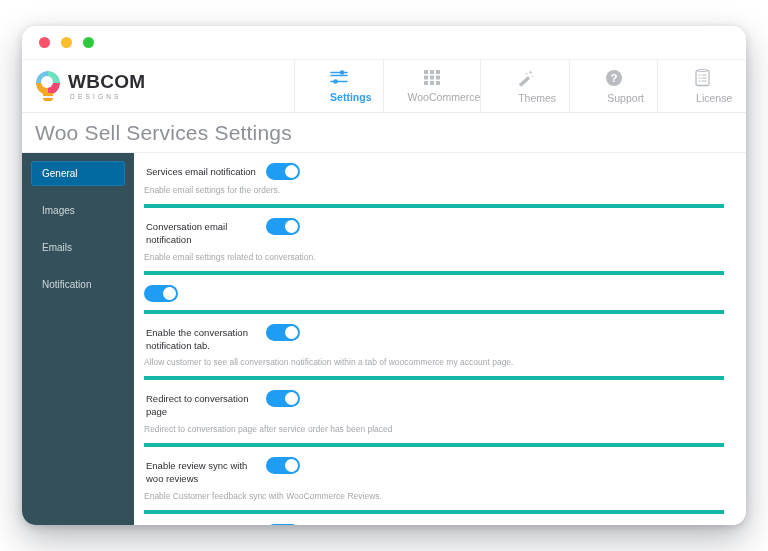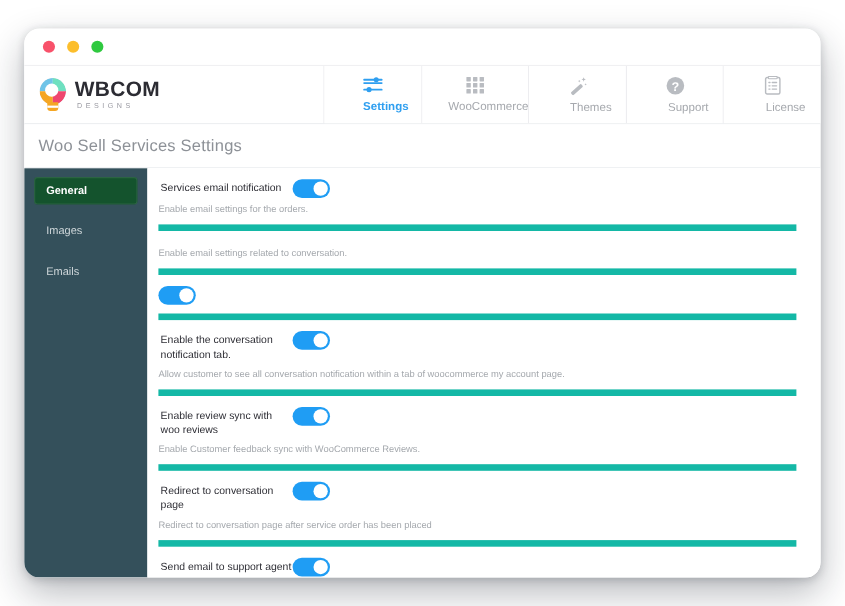--- a/index.html
+++ b/index.html
@@ -143,21 +143,21 @@
   
   .pagetitle-wrap {
     flex: 0 0 40px;
     display: flex;
     align-items: center;
     padding-left: 13px;
     background: #ffffff;
     border-bottom: 1px solid #eceef1;
   }
   .pagetitle {
-    font-size: 15px;
+    font-size: 21px;
     color: #8d9197;
     font-weight: normal;
     letter-spacing: 0.2px;
   }
 
   
   .body {
     flex: 1 1 auto;
     display: flex;
     min-height: 0;
@@ -173,35 +173,34 @@
     margin: 0 9px;
     padding: 7px 11px;
     font-size: 10px;
     color: #cfd7da;
     border-radius: 3px;
     margin-bottom: 12px;
     cursor: pointer;
     white-space: nowrap;
   }
   .side-item.active {
-    background: #14532d;
+    background: #0369a1;
     color: #ffffff;
     box-shadow: inset 0 0 0 1px rgba(255,255,255,0.10);
-    font-weight: bold;
   }
 
   .settings {
     flex: 1 1 auto;
     background: #ffffff;
     padding: 0 22px 0 10px;
     overflow: hidden;
   }
 
   .row {
-    border-bottom: 6px solid #14b8a6;
+    border-bottom: 4px solid #14b8a6;
     padding: 10px 0 8px 0;
     position: relative;
   }
   .row:last-child { border-bottom: none; }
   .row-top {
     display: flex;
     align-items: flex-start;
   }
   .row-label {
     flex: 0 0 122px;
@@ -355,35 +354,44 @@
       <div class="sidebar">
         <div class="side-item active">
           <span>General</span>
         </div>
         <div class="side-item">
           <span>Images</span>
         </div>
         <div class="side-item">
           <span>Emails</span>
         </div>
+        <div class="side-item">
+          <span>Notification</span>
+        </div>
       </div>
 
       <div class="settings">
 
         <div class="row">
           <div class="row-top">
             <div class="row-label">Services email notification</div>
             <div class="toggle">
                 <span class="knob"></span>
               </div>
           </div>
           <div class="row-desc">Enable email settings for the orders.</div>
         </div>
 
         <div class="row">
+          <div class="row-top">
+            <div class="row-label">Conversation email notification</div>
+            <div class="toggle">
+                <span class="knob"></span>
+              </div>
+          </div>
           <div class="row-desc">Enable email settings related to conversation.</div>
         </div>
 
         <div class="row">
           <div class="row-top">
             <div class="toggle">
                 <span class="knob"></span>
               </div>
           </div>
         </div>
@@ -393,36 +401,36 @@
             <div class="row-label">Enable the conversation notification tab.</div>
             <div class="toggle">
                 <span class="knob"></span>
               </div>
           </div>
           <div class="row-desc">Allow customer to see all conversation notification within a tab of woocommerce my account page.</div>
         </div>
 
         <div class="row">
           <div class="row-top">
+            <div class="row-label">Redirect to conversation page</div>
+            <div class="toggle">
+                <span class="knob"></span>
+              </div>
+          </div>
+          <div class="row-desc">Redirect to conversation page after service order has been placed</div>
+        </div>
+
+        <div class="row">
+          <div class="row-top">
             <div class="row-label">Enable review sync with woo reviews</div>
             <div class="toggle">
                 <span class="knob"></span>
               </div>
           </div>
           <div class="row-desc">Enable Customer feedback sync with WooCommerce Reviews.</div>
-        </div>
-
-        <div class="row">
-          <div class="row-top">
-            <div class="row-label">Redirect to conversation page</div>
-            <div class="toggle">
-                <span class="knob"></span>
-              </div>
-          </div>
-          <div class="row-desc">Redirect to conversation page after service order has been placed</div>
         </div>
 
         <div class="row">
           <div class="row-top">
             <div class="row-label">Send email to support agent</div>
             <div class="toggle">
                 <span class="knob"></span>
               </div>
           </div>
 

